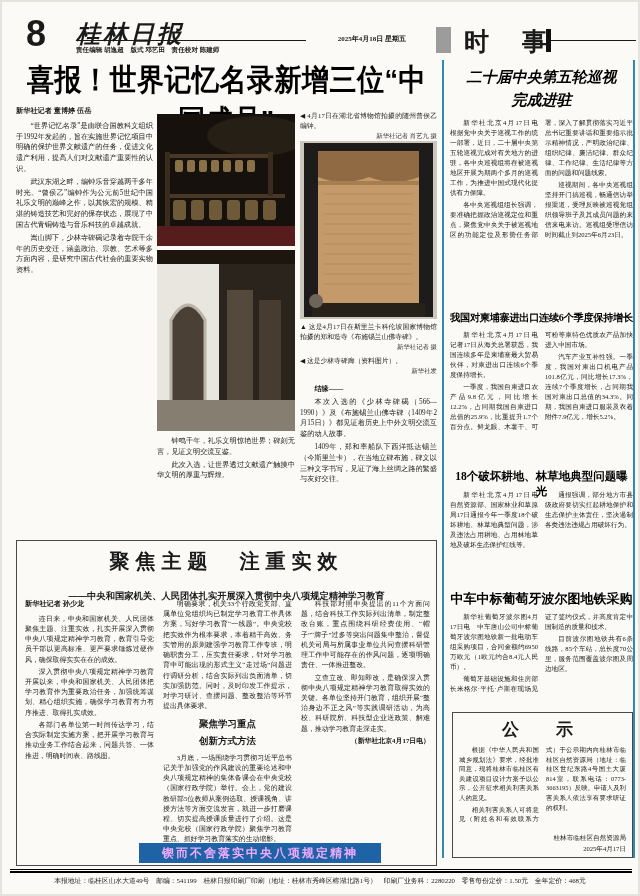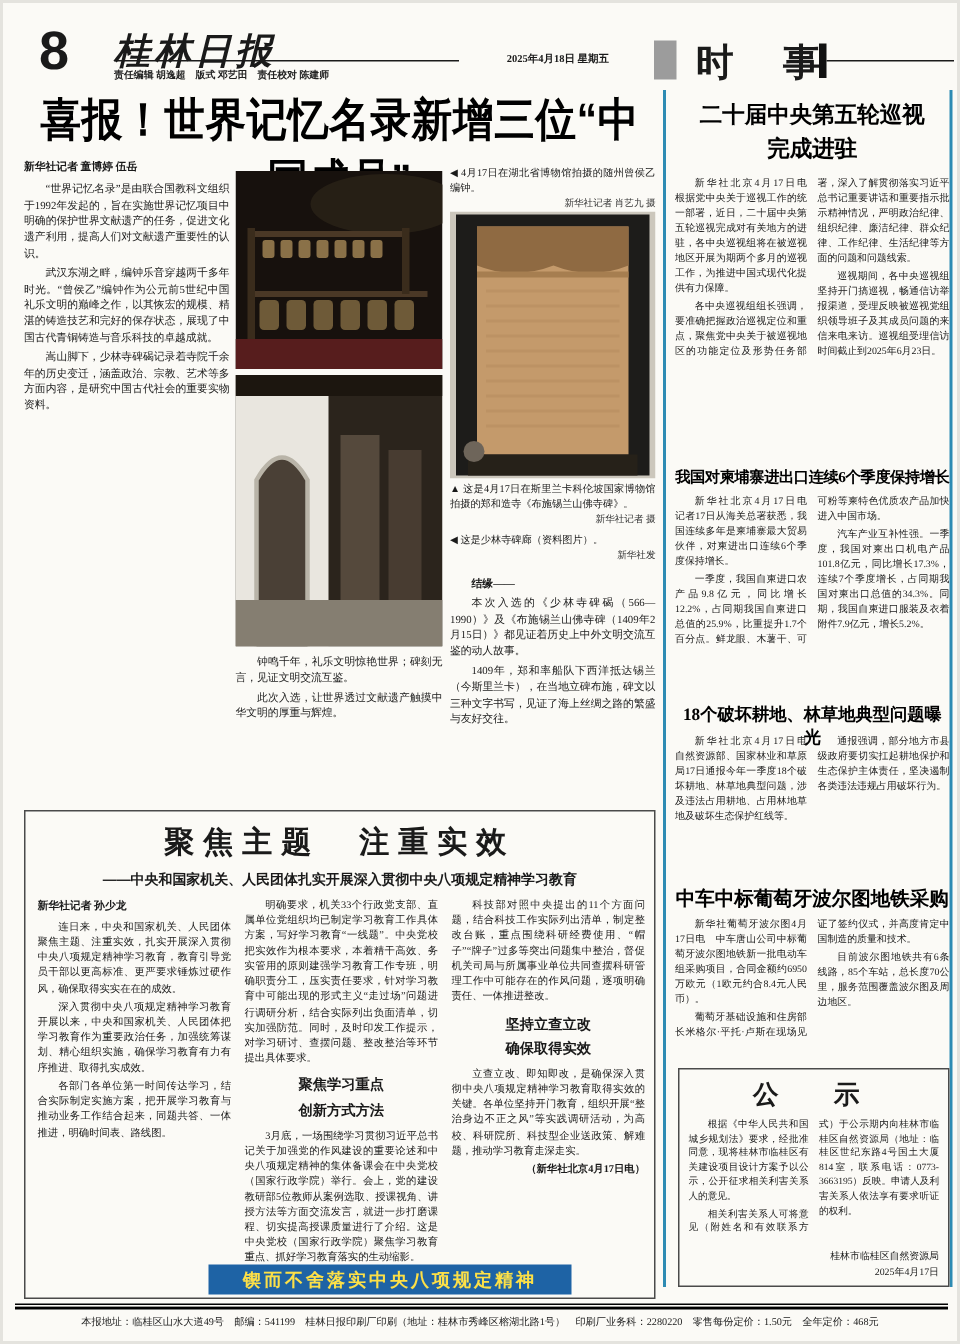--- a/index.html
+++ b/index.html
@@ -7,21 +7,21 @@
   .canvas {
     position:relative; width:640px; height:896px; margin:0 auto;
     background:#fbfaf6; overflow:hidden;
     font-family:"Liberation Serif","DejaVu Serif",serif;
     color:#1a1a1a;
     box-shadow: inset 0 0 0 2px #e4e3de;
   }
   .abs { position:absolute; }
   .sans { font-family:"Liberation Sans","DejaVu Sans",sans-serif; }
   .serif { font-family:"Liberation Serif","DejaVu Serif",serif; }
-  .pre { white-space:pre-line; }
+  .pre { white-space:pre-line;font-style:italic; }
   .body-text p { margin:0 0 2px; text-indent:2em; text-align:justify; }
   .cols-2 { column-count:2; column-gap:7px; }
   .small { font-size:7.2px; line-height:1.5; }
   .tiny  { font-size:6.6px; line-height:1.52; }
   .caption { font-size:6.8px; line-height:1.5; text-align:justify; }
   .caption .credit { text-align:right; text-indent:0; font-size:6.4px; color:#333; }
   .main-headline {
     font-family:"Liberation Sans","DejaVu Sans",sans-serif;
     font-weight:900; font-size:27px; letter-spacing:0.5px;
     text-align:center; color:#000; transform:scaleY(1.12); transform-origin:top;
@@ -153,46 +153,44 @@
   </div>
 
   <div class="abs small body-text" style="left:300px; top:384px; width:137px; height:150px; overflow:hidden;">
     <p style="font-weight:bold;">结缘——</p>
     <p>本次入选的《少林寺碑碣（566—1990）》及《布施锡兰山佛寺碑（1409年2月15日）》都见证着历史上中外文明交流互鉴的动人故事。</p>
     <p>1409年，郑和率船队下西洋抵达锡兰（今斯里兰卡），在当地立碑布施，碑文以三种文字书写，见证了海上丝绸之路的繁盛与友好交往。</p>
   </div>
 
   <div class="abs box" style="left:16px; top:540px; width:421px; height:326px;">
     <div class="serif" style="margin-top:7px; text-align:center; font-size:20px; font-weight:900; letter-spacing:6px;">聚焦主题　注重实效</div>
-    <div class="sans" style="margin-top:5px; text-align:center; font-size:9.3px; font-weight:bold;">——中央和国家机关、人民团体扎实开展深入贯彻中央八项规定精神学习教育</div>
+    <div class="sans" style="margin-top:15px; text-align:center; font-size:9.3px; font-weight:bold;">——中央和国家机关、人民团体扎实开展深入贯彻中央八项规定精神学习教育</div>
 
     <div style="position:absolute; left:8px; top:58px; width:405px; height:258px; display:flex; gap:9px; overflow:hidden;">
       <div class="body-text" style="width:129px; font-size:6.9px; line-height:1.48; overflow:hidden;">
         <div class="byline">新华社记者 孙少龙</div>
         <p>连日来，中央和国家机关、人民团体聚焦主题、注重实效，扎实开展深入贯彻中央八项规定精神学习教育，教育引导党员干部以更高标准、更严要求锤炼过硬作风，确保取得实实在在的成效。</p>
         <p>深入贯彻中央八项规定精神学习教育开展以来，中央和国家机关、人民团体把学习教育作为重要政治任务，加强统筹谋划、精心组织实施，确保学习教育有力有序推进、取得扎实成效。</p>
         <p>各部门各单位第一时间传达学习，结合实际制定实施方案，把开展学习教育与推动业务工作结合起来，同题共答、一体推进，明确时间表、路线图。</p>
       </div>
       <div class="body-text" style="width:129px; font-size:6.9px; line-height:1.48; overflow:hidden;">
         <p>明确要求，机关33个行政党支部、直属单位党组织均已制定学习教育工作具体方案，写好学习教育“一线题”。中央党校把实效作为根本要求，本着精干高效、务实管用的原则建强学习教育工作专班，明确职责分工，压实责任要求，针对学习教育中可能出现的形式主义“走过场”问题进行调研分析，结合实际列出负面清单，切实加强防范。同时，及时印发工作提示，对学习研讨、查摆问题、整改整治等环节提出具体要求。</p>
         <div class="subhead">聚焦学习重点
 创新方式方法</div>
         <p>3月底，一场围绕学习贯彻习近平总书记关于加强党的作风建设的重要论述和中央八项规定精神的集体备课会在中央党校（国家行政学院）举行。会上，党的建设教研部5位教师从案例选取、授课视角、讲授方法等方面交流发言，就进一步打磨课程、切实提高授课质量进行了介绍。这是中央党校（国家行政学院）聚焦学习教育重点、抓好学习教育落实的生动缩影。</p>
       </div>
       <div class="body-text" style="width:129px; font-size:6.9px; line-height:1.48; overflow:hidden;">
         <p>科技部对照中央提出的11个方面问题，结合科技工作实际列出清单，制定整改台账，重点围绕科研经费使用、“帽子”“牌子”过多等突出问题集中整治，督促机关司局与所属事业单位共同查摆科研管理工作中可能存在的作风问题，逐项明确责任、一体推进整改。</p>
-        <div class="subhead">坚持立查立改
-确保取得实效</div>
         <p>立查立改、即知即改，是确保深入贯彻中央八项规定精神学习教育取得实效的关键。各单位坚持开门教育，组织开展“整治身边不正之风”等实践调研活动，为高校、科研院所、科技型企业送政策、解难题，推动学习教育走深走实。</p>
         <p style="text-align:right; text-indent:0; font-weight:bold;">（新华社北京4月17日电）</p>
       </div>
     </div>
 
     <div class="sans" style="position:absolute; left:122px; top:302px; width:242px; height:20px;
-                background:#1e63a5; color:#fde047; font-size:12px; font-weight:bold; letter-spacing:2px;
+                background:#1e63a5; color:#f0abfc; font-size:12px; font-weight:bold; letter-spacing:2px;
                 display:flex; align-items:center; justify-content:center;">锲而不舍落实中央八项规定精神</div>
   </div>
 
   <div class="abs rc-headline pre" style="left:450px; top:66px; width:183px; font-size:15px; line-height:1.55;">二十届中央第五轮巡视
 完成进驻</div>
   <div class="abs tiny body-text cols-2" style="left:450px; top:118px; width:183px; height:182px; overflow:hidden;">
     <p>新华社北京4月17日电　根据党中央关于巡视工作的统一部署，近日，二十届中央第五轮巡视完成对有关地方的进驻，各中央巡视组将在被巡视地区开展为期两个多月的巡视工作，为推进中国式现代化提供有力保障。</p>
     <p>各中央巡视组组长强调，要准确把握政治巡视定位和重点，聚焦党中央关于被巡视地区的功能定位及形势任务部署，深入了解贯彻落实习近平总书记重要讲话和重要指示批示精神情况，严明政治纪律、组织纪律、廉洁纪律、群众纪律、工作纪律、生活纪律等方面的问题和问题线索。</p>
     <p>巡视期间，各中央巡视组坚持开门搞巡视，畅通信访举报渠道，受理反映被巡视党组织领导班子及其成员问题的来信来电来访。巡视组受理信访时间截止到2025年6月23日。</p>
   </div>

